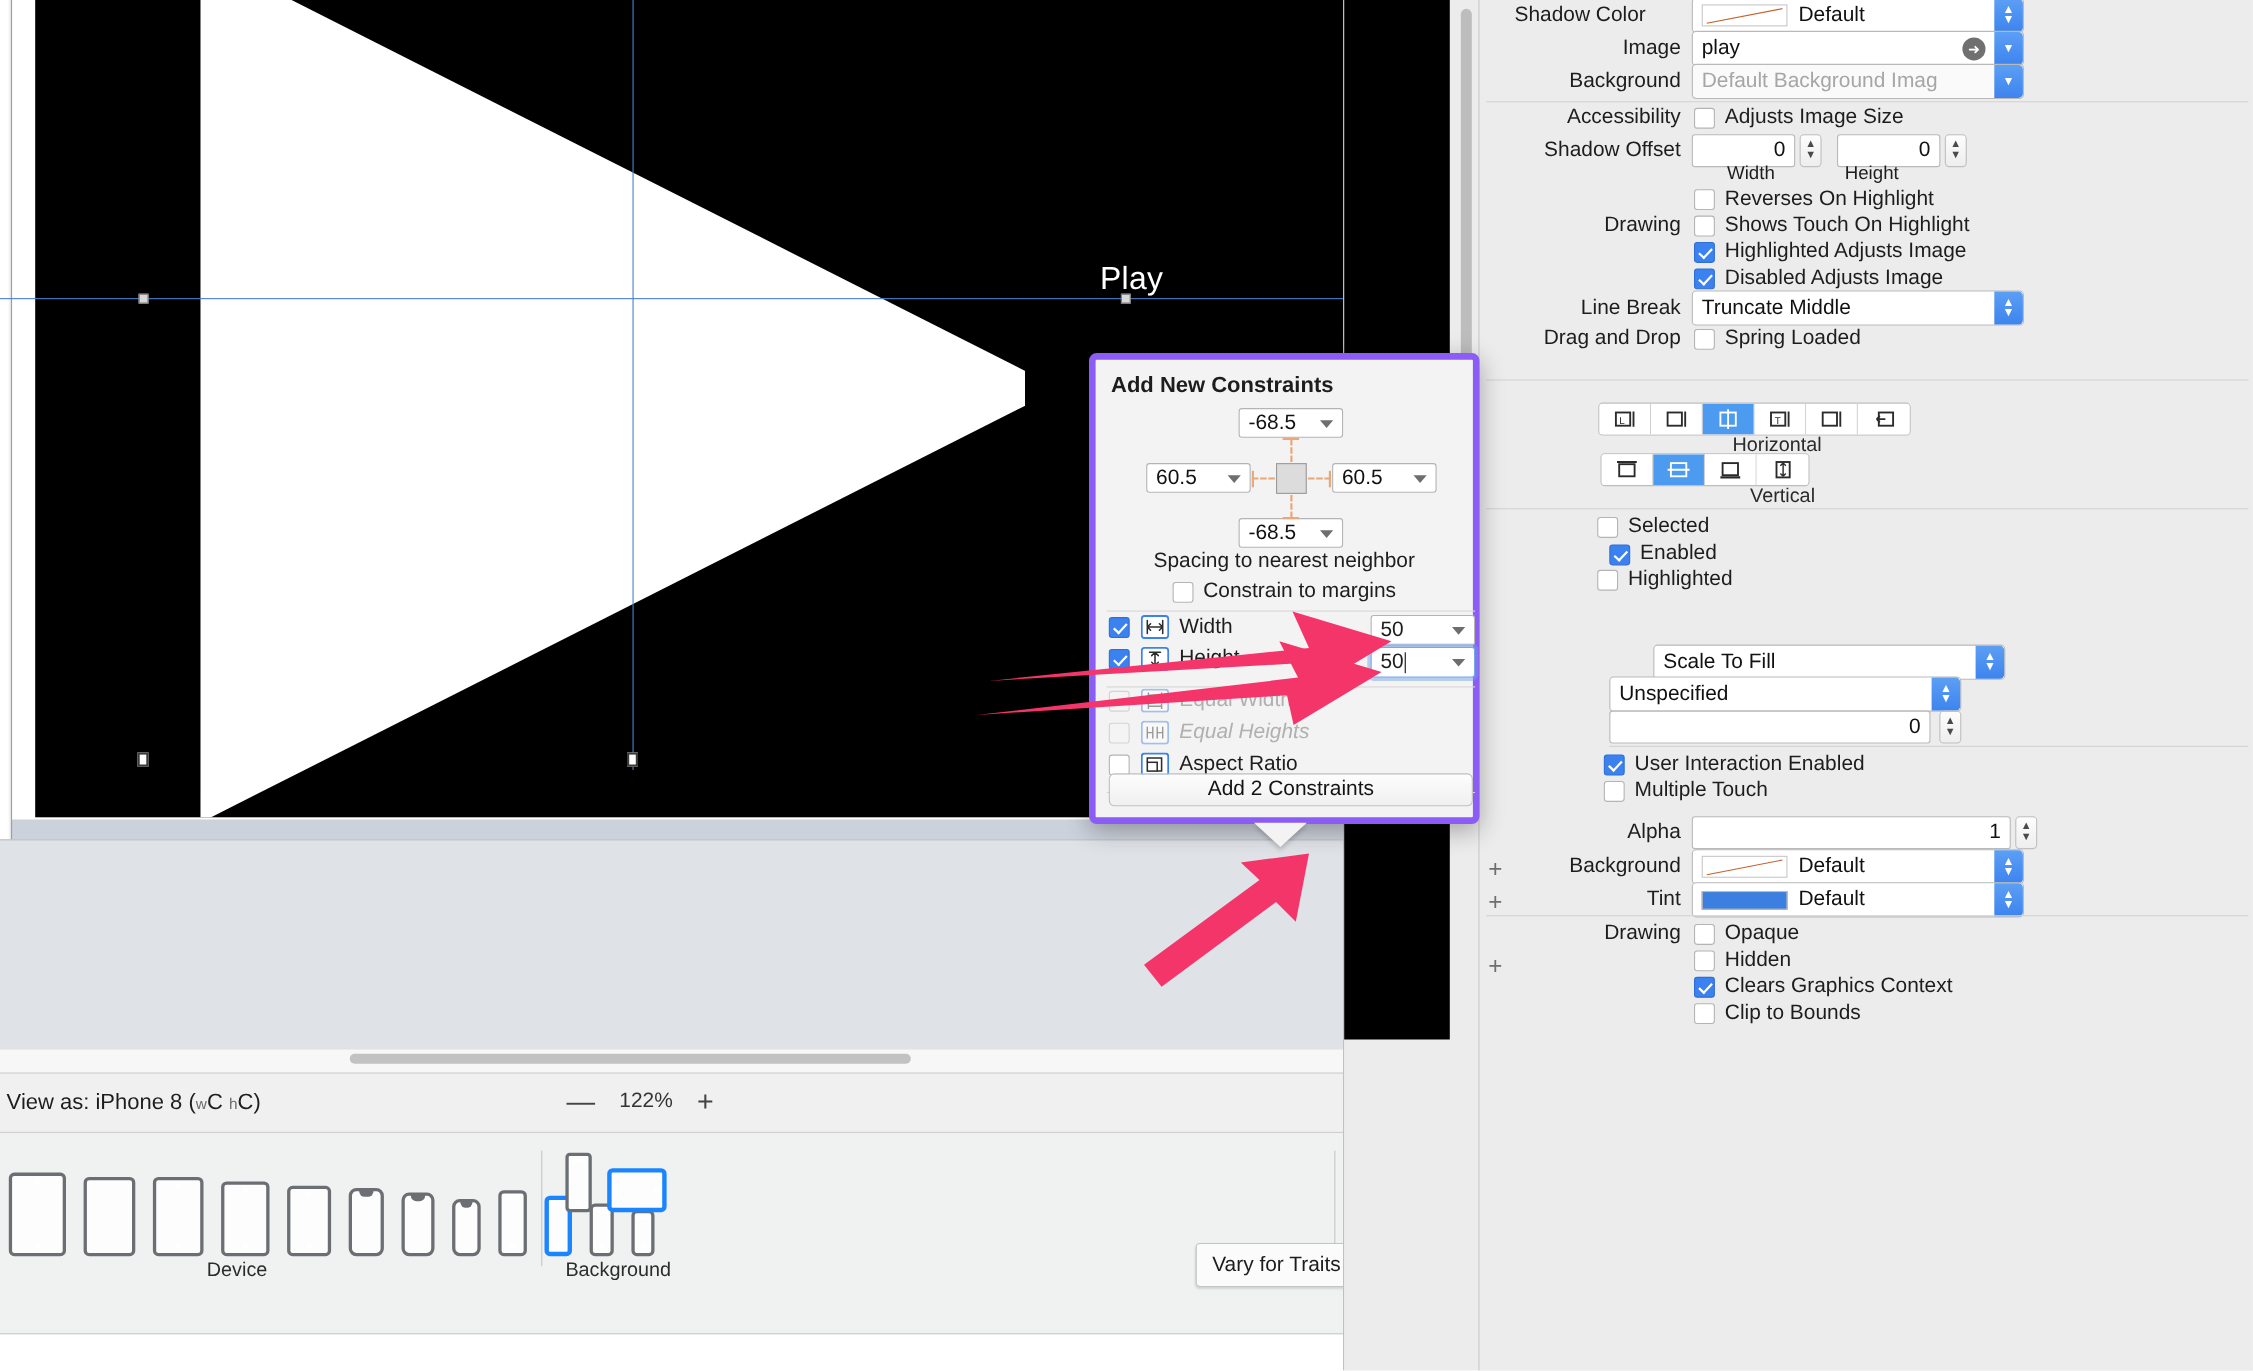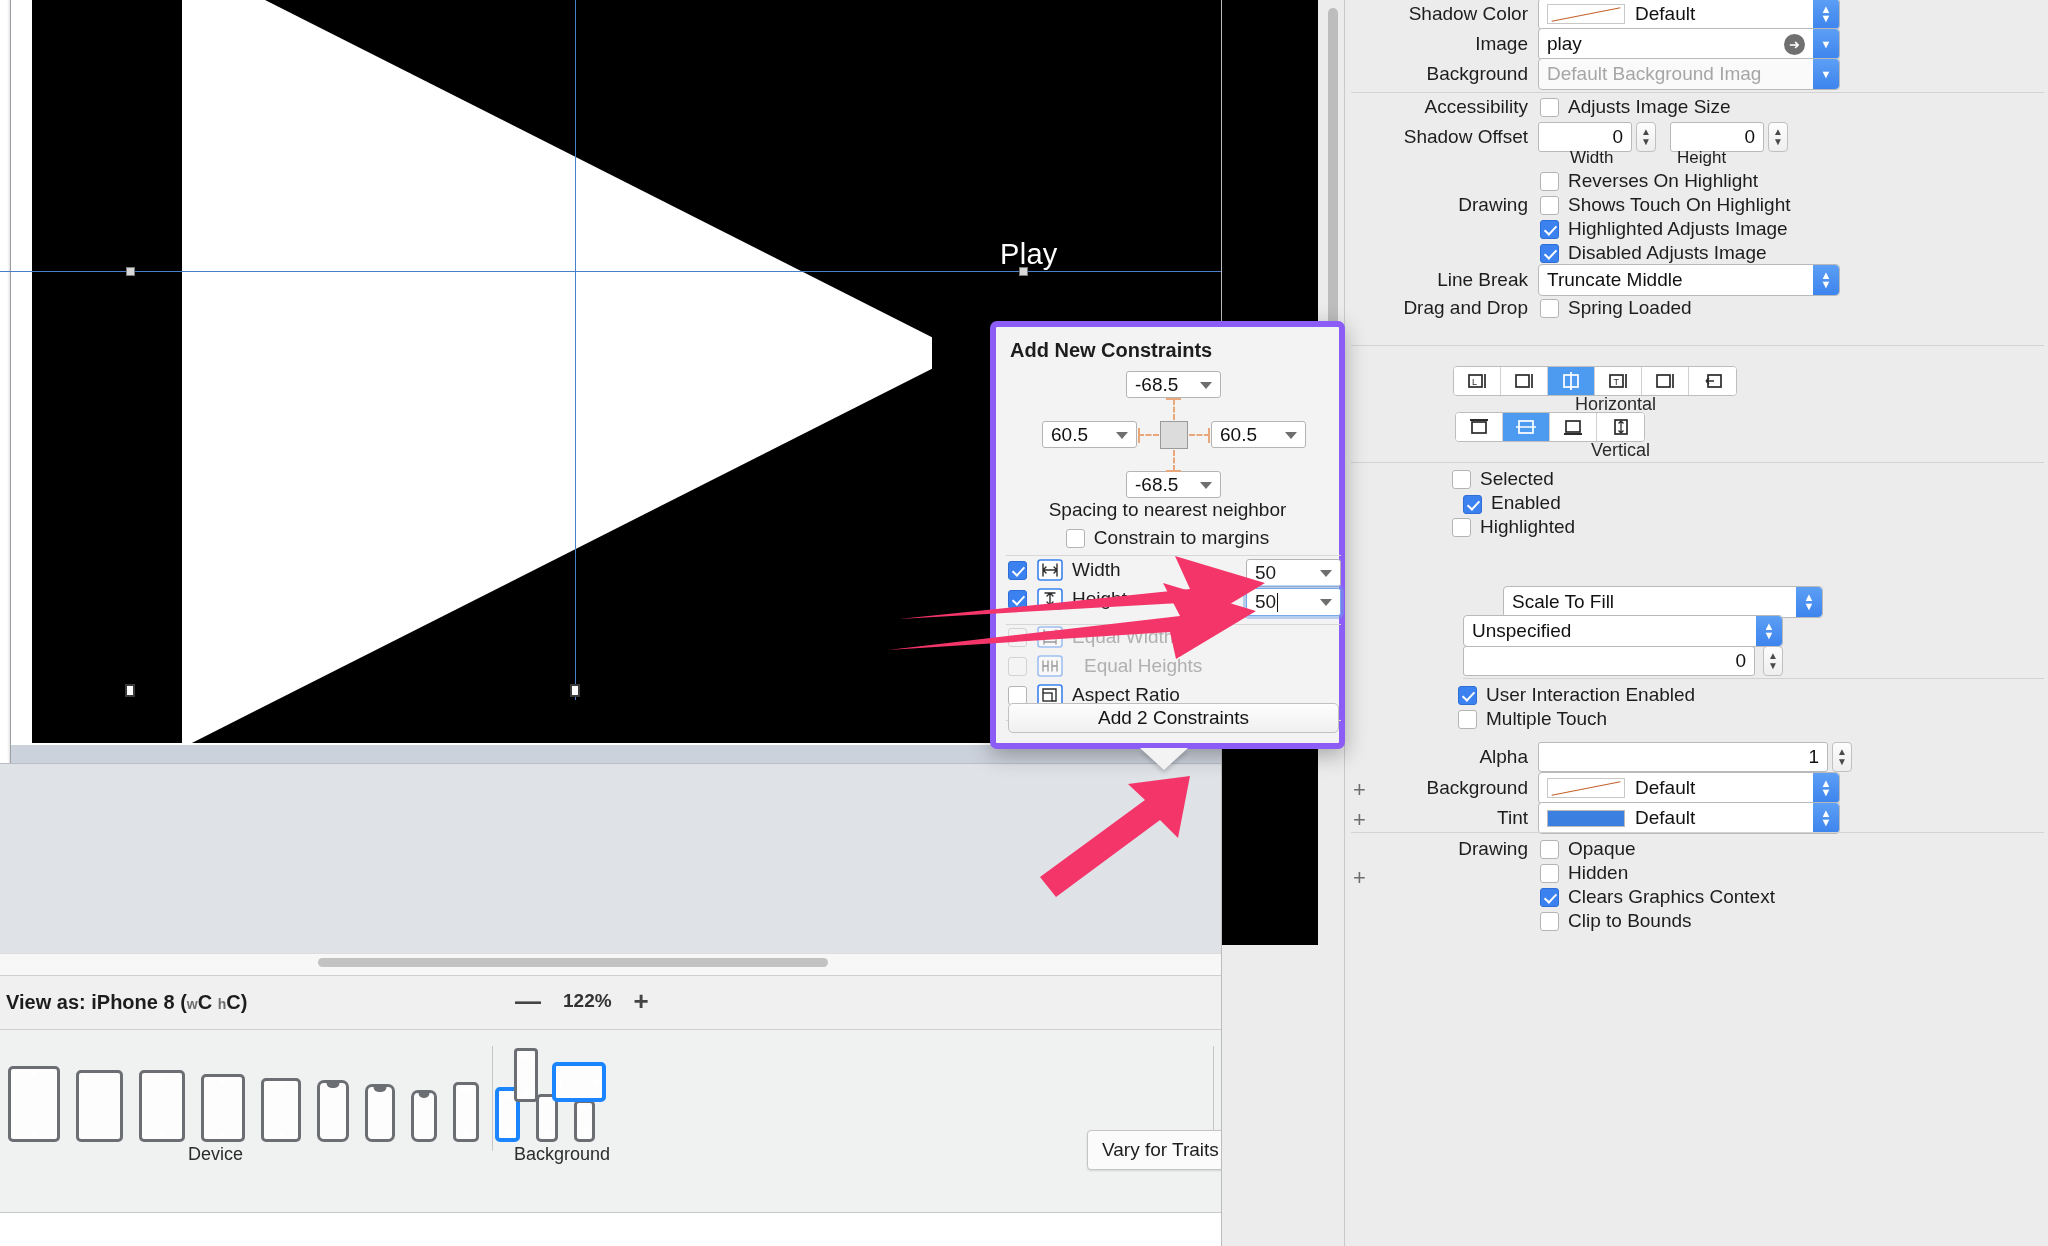--- a/index.html
+++ b/index.html
@@ -80,21 +80,21 @@
     background: #f7f7f7; border-top: 1px solid #dcdcdc;
   }
   .hscroll-thumb {
     position: absolute; left: 318px; top: 958px; width: 510px; height: 9px;
     background: #c2c2c2; border-radius: 5px;
   }
 
   
   .bottom-bar {
     position: absolute; left: 0; top: 975px; width: 1594px; height: 55px;
-    background: #f0f0f0; border-top: 1px solid #cfcfcf; border-bottom: 1px solid #cfcfcf; font-weight: bold;
+    background: #f0f0f0; border-top: 1px solid #cfcfcf; border-bottom: 1px solid #cfcfcf;
   }
   .view-as {
     position: absolute; left: 6px; top: 15px;
     font-size: 20px; color: #1d1d1d;
   }
   .view-as .sub { font-size: 14px; color: #6d6d6d; }
   .zoom-ctrl { position: absolute; left: 515px; top: 14px; display: flex; align-items: center; gap: 22px; }
   .zoom-minus, .zoom-plus { font-size: 26px; color: #444; line-height: 22px; cursor: default; }
   .zoom-pct { font-size: 19px; color: #333; }
   .al-icons { position: absolute; right: 10px; top: 14px; display: flex; gap: 18px; align-items: center; }
@@ -466,21 +466,21 @@
   </div>
 
   <div class="inspector">
     <div class="insp-bg"></div>
     <div class="insp-left-gutter"></div>
     <div class="insp-scrollbar"></div>
 
     <div class="insp-panel">
 
       <div class="row" style="left:0; top:-2px; width:705px;">
-        <div class="lbl" style="width:183px;">Shadow Color</div>
+        <div class="lbl" style="width:183px;text-align:center;">Shadow Color</div>
         <div class="combo" style="width:302px; margin-left:10px;">
           <span class="swatch-line"></span>
           <span>Default</span>
           <span class="arrows">
               <span>▲</span>
               <span>▼</span>
             </span>
         </div>
       </div>
 
@@ -835,21 +835,21 @@
     </div>
 
     <div style="position:absolute; left:12px; top:328px; display:flex; align-items:center;">
       <span class="cb dim"></span>
       <span class="cons-icon" style="margin-left:10px;opacity:.45;">
         <svg width="26" height="22" viewBox="0 0 26 22">
           <rect x="1" y="1" width="24" height="20" rx="2.5" fill="#fff" stroke="#3b82f0" stroke-width="1.6"></rect>
           <path d="M6 6v10M11 6v10M15 6v10M20 6v10M6 11h5M15 11h5" stroke="#2d2d2d" stroke-width="1.3" fill="none" stroke-linecap="round"></path>
         </svg>
       </span>
-      <span class="chk-label dim" style="margin-left:21px;">Equal Heights</span>
+      <span class="chk-label dim" style="margin-left:9px;font-style:italic;">Equal Heights</span>
     </div>
 
     <div style="position:absolute; left:12px; top:357px; display:flex; align-items:center;">
       <span class="cb"></span>
       <span class="cons-icon" style="margin-left:10px;">
         <svg width="26" height="22" viewBox="0 0 26 22">
           <rect x="1" y="1" width="24" height="20" rx="2.5" fill="#fff" stroke="#3b82f0" stroke-width="1.6"></rect>
           <rect x="6" y="9" width="9" height="8" fill="none" stroke="#2d2d2d" stroke-width="1.4"></rect>
           <path d="M6 9V5h13v12h-4" fill="none" stroke="#2d2d2d" stroke-width="1.4"></path>
         </svg>

